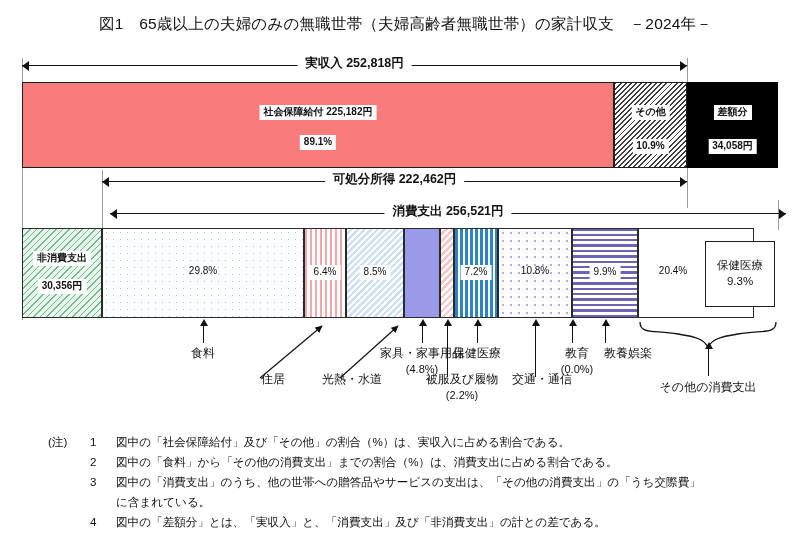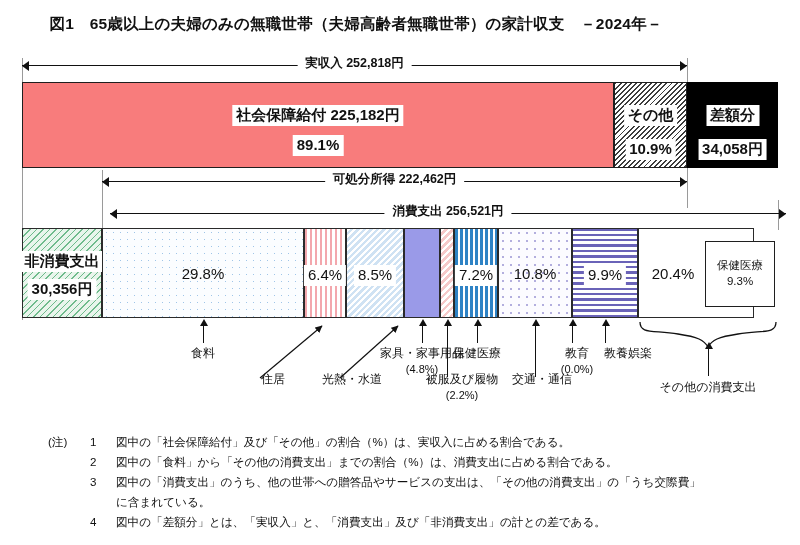--- a/index.html
+++ b/index.html
@@ -11,23 +11,23 @@
     overflow:hidden;
     position:relative;
   }
   #root{position:relative;width:800px;height:545px;}
 
   .abs{position:absolute;}
 
   
   .title{
     left:0;top:14px;width:712px;
-    text-align:center;
+    text-align:right;
     font-size:15.5px;
-    font-weight:700;
+    font-weight:400;
     letter-spacing:0.2px;
     color:#111;
   }
 
   
   .guide{position:absolute;width:1px;background:#9a9a9a;}
 
   
   .dimline{position:absolute;height:14px;}
   .dimline .rule{
@@ -46,21 +46,21 @@
   }
 
   
   .bar{position:absolute;box-sizing:border-box;}
   .seg{position:absolute;top:0;bottom:0;box-sizing:border-box;border:1px solid #2a2a2a;}
 
   .seg .vlabel{
     position:absolute;left:50%;transform:translateX(-50%);
     white-space:nowrap;text-align:center;
     background:#ffffff;
-    font-size:15px;color:#111;
+    font-size:10px;color:#111;
     padding:1px 4px;
     line-height:1.25;
   }
   .seg .vlabel.bold{font-weight:700;}
   .seg .vlabel.plain{background:transparent;padding:0;}
 
   
   .fill-salmon{background:#f87c7c;border-color:#1f1f1f;}
   .fill-black{background:#000000;border-color:#000000;}
   .fill-hatch-gray{

